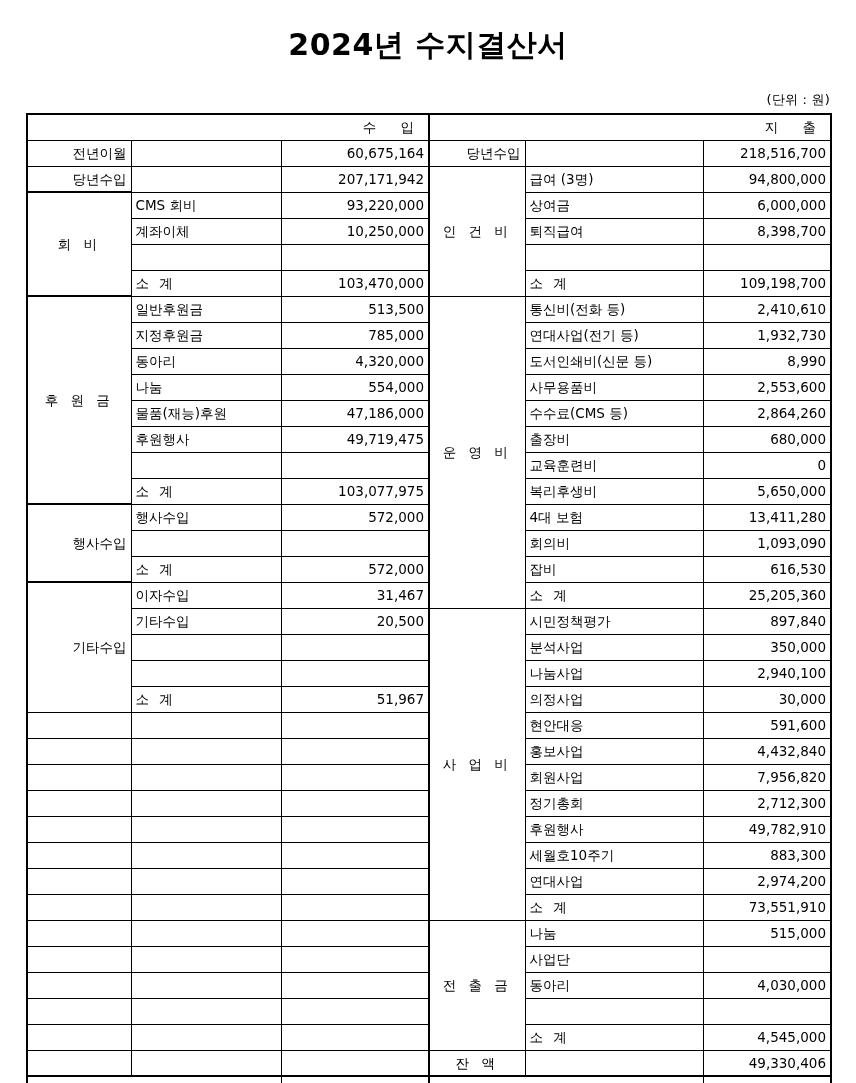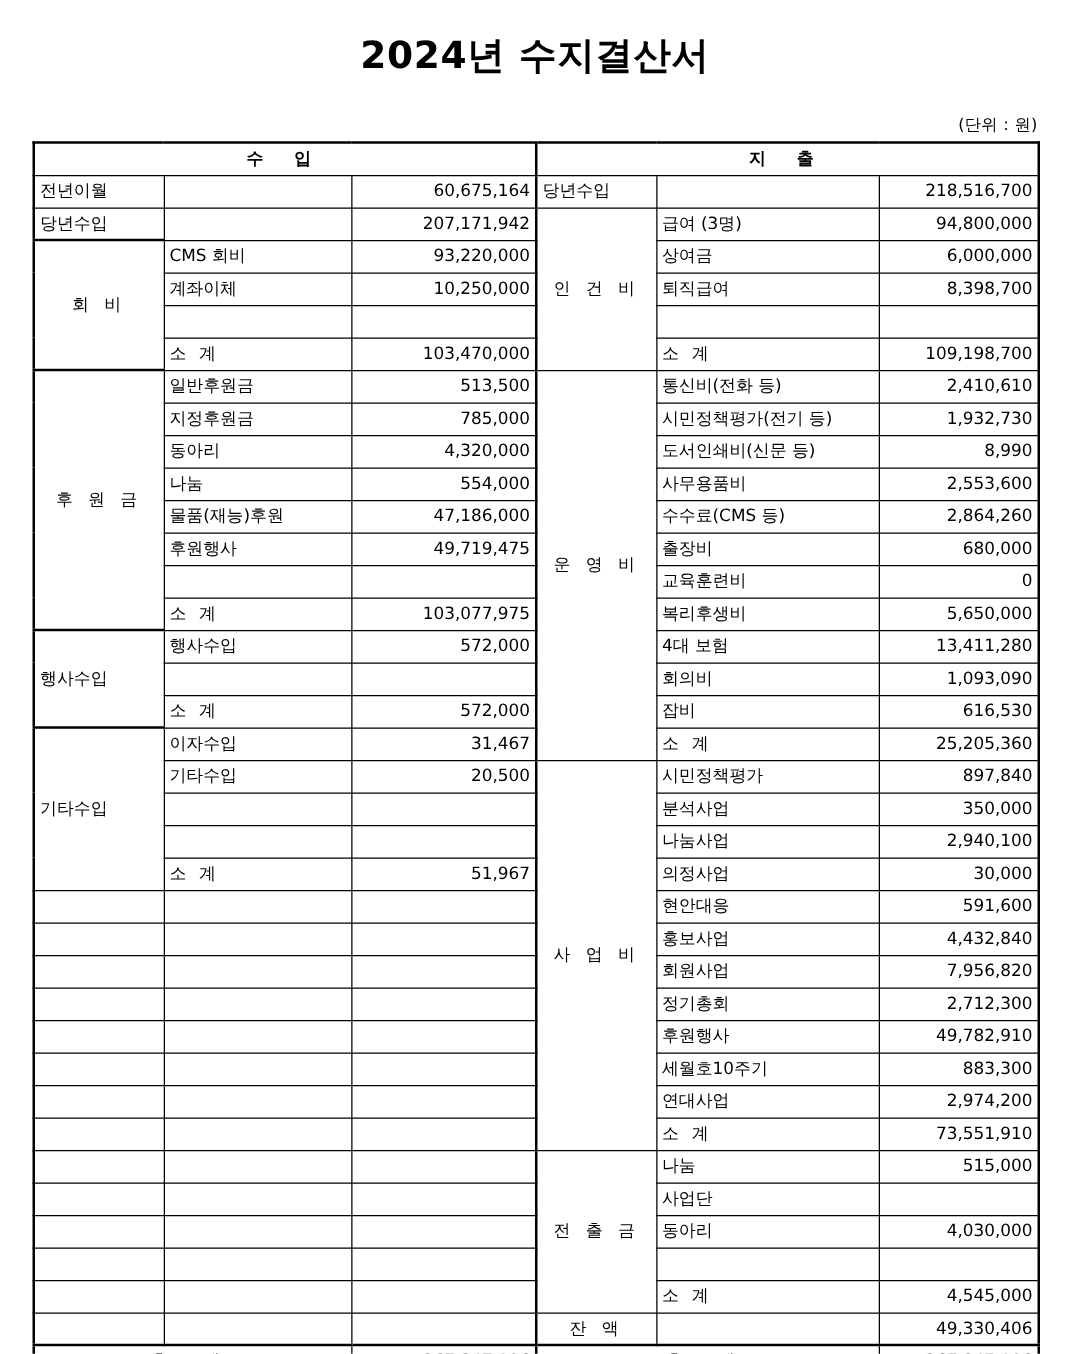--- a/index.html
+++ b/index.html
@@ -65,41 +65,41 @@
   
   .c-cat   { width: 104px; }
   .c-item  { width: 150px; }
   .c-amt   { width: 148px; }
   .c-cat2  { width: 96px; }
   .c-item2 { width: 178px; }
   .c-amt2  { width: 128px; }
 
   .amt { text-align: right; padding-right: 6px; }
   .lbl { text-align: left; padding-left: 5px; }
-  .ctr { text-align: left; }
+  .ctr { text-align: right; }
 
   
   .spaced {
     text-align: center;
     letter-spacing: 4px;
     padding-left: 4px;
   }
   .sub-label {
     text-align: left;
     padding-left: 5px;
     letter-spacing: 3px;
     margin-top: 45px;
   }
   .hdr {
-    text-align: center;
+    text-align: right;
     font-size: 15px;
     letter-spacing: 10px;
     padding-left: 10px;
     height: 26px;
-    font-weight: bold;
+    font-weight: normal;
   }
   .divider-col {
     border-left: 2.5px solid #000 !important;
   }
   .thick-top { border-top: 2px solid #000 !important; }
   .grand {
     border-top: 2px solid #000 !important;
     font-size: 14px;
   }
   .grand-label {
@@ -177,21 +177,21 @@
             <td rowspan="8" class="spaced thick-top">후 원 금</td>
             <td class="lbl">일반후원금</td>
             <td class="amt">513,500</td>
             <td rowspan="12" class="spaced divider-col">운 영 비</td>
             <td class="lbl">통신비(전화 등)</td>
             <td class="amt">2,410,610</td>
           </tr>
           <tr>
             <td class="lbl">지정후원금</td>
             <td class="amt">785,000</td>
-            <td class="lbl">시민정책평가(전기 등)</td>
+            <td class="lbl">연대사업(전기 등)</td>
             <td class="amt">1,932,730</td>
           </tr>
           <tr>
             <td class="lbl">동아리</td>
             <td class="amt">4,320,000</td>
             <td class="lbl">도서인쇄비(신문 등)</td>
             <td class="amt">8,990</td>
           </tr>
           <tr>
             <td class="lbl">나눔</td>

